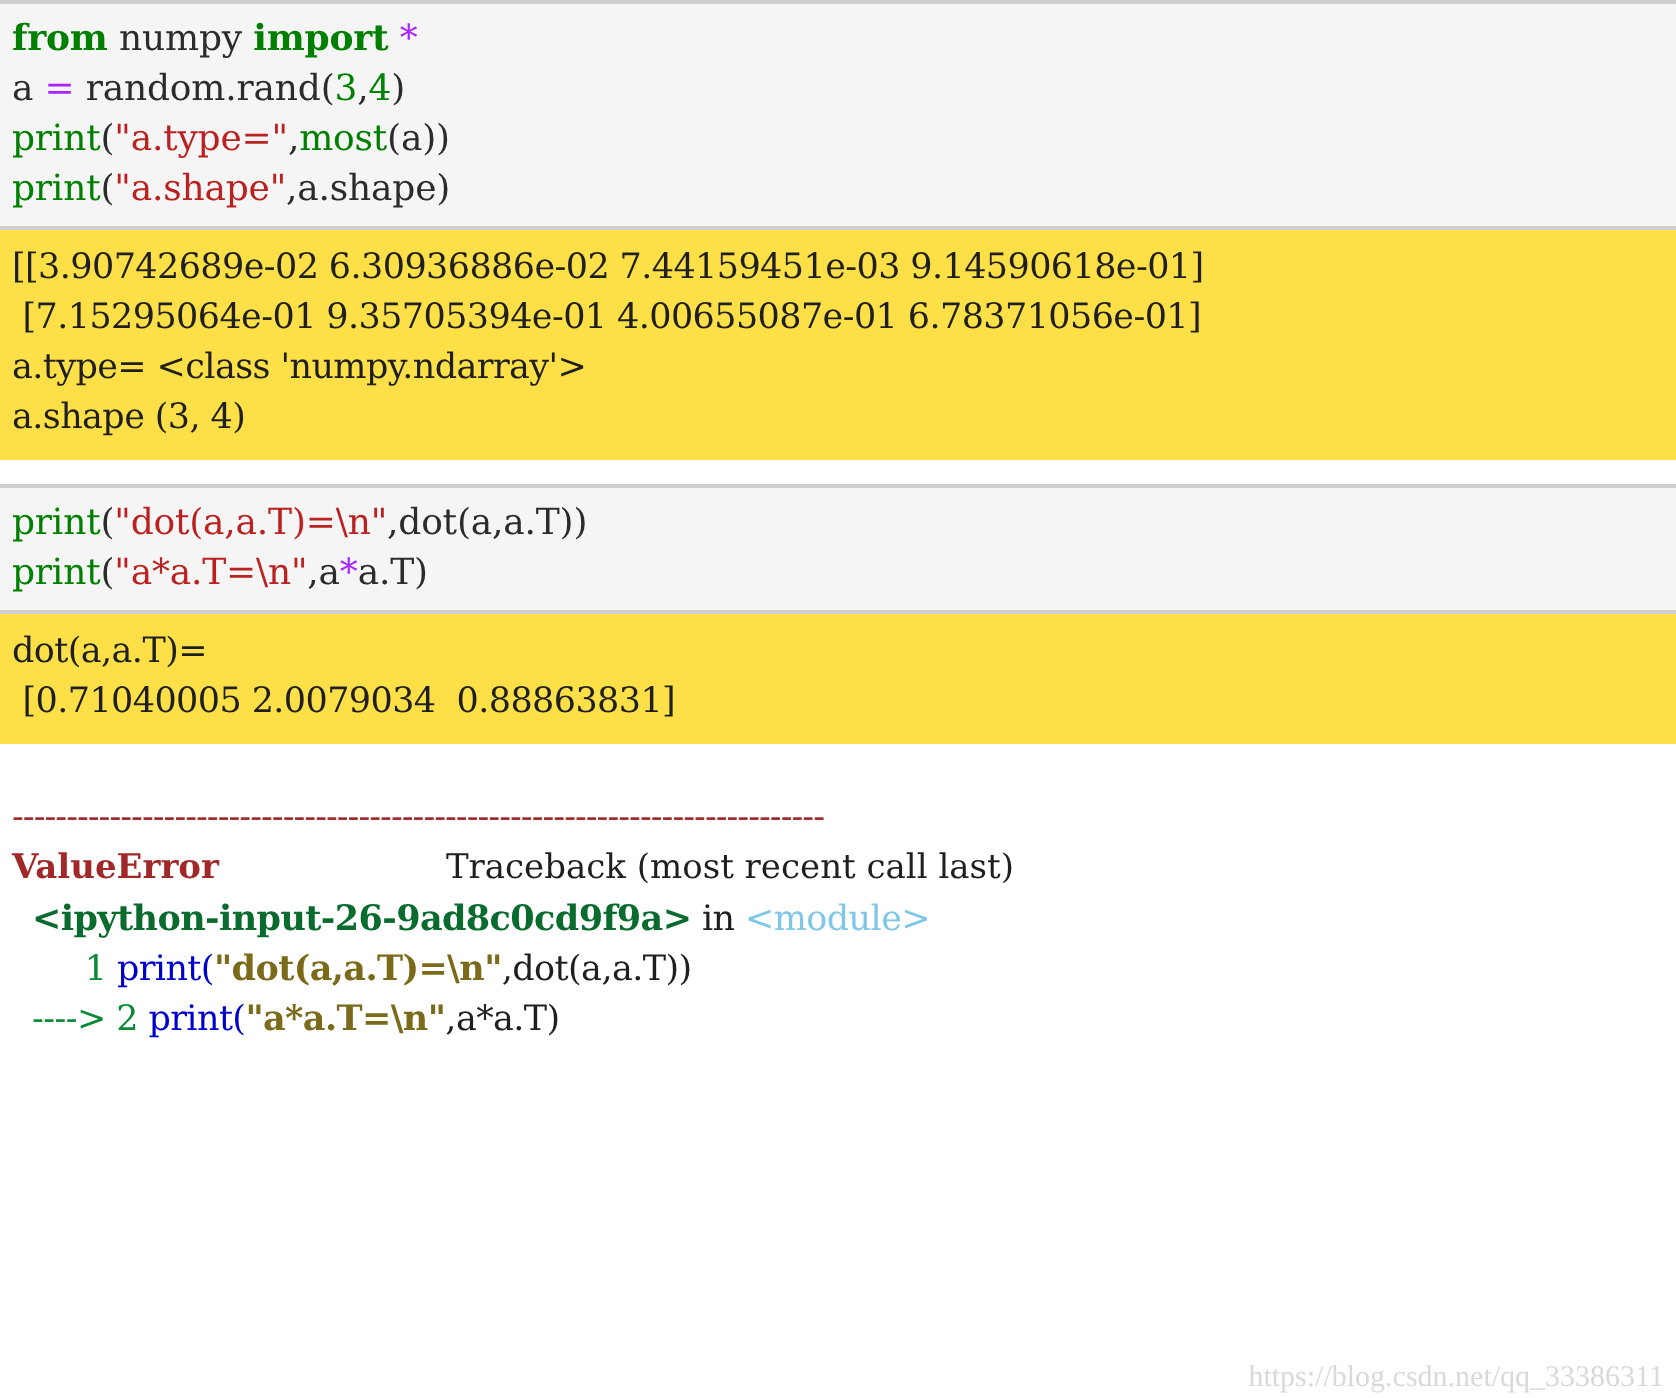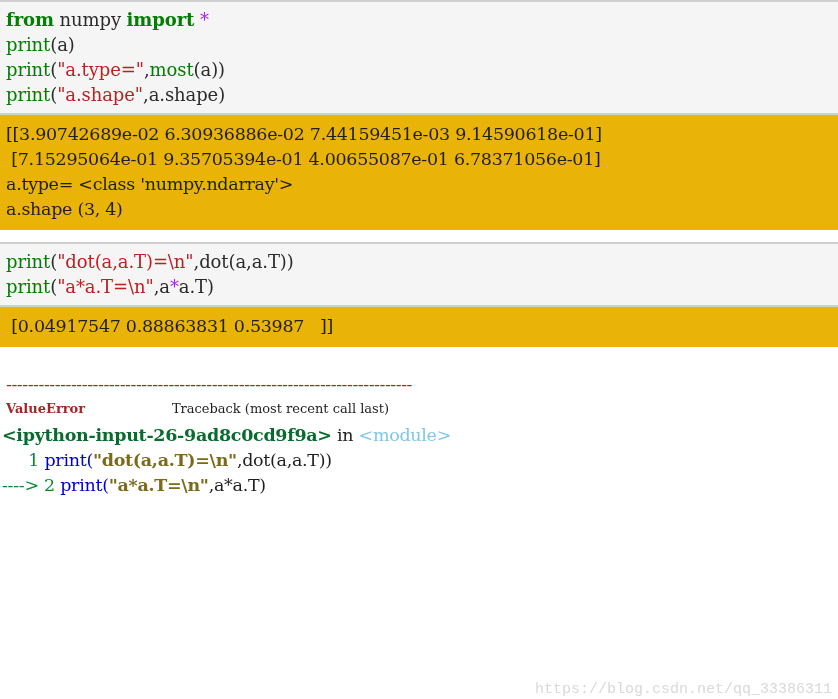--- a/index.html
+++ b/index.html
@@ -32,21 +32,21 @@
     font-size: 18px;
     line-height: 25px;
     white-space: pre;
     padding-left: 6px;
     color: #2b2b2b;
     letter-spacing: -0.1px;
   }
 
   
   .output-area {
-    background: #eab308;
+    background: #fde047;
     padding: 7px 0 8px 0;
   }
   .out-line {
     font-family: "DejaVu Serif", "Liberation Serif", serif;
     font-size: 17.5px;
     line-height: 25px;
     white-space: pre;
     padding-left: 6px;
     color: #1f1f1f;
     letter-spacing: -0.3px;
@@ -55,39 +55,39 @@
   
   .traceback {
     background: #ffffff;
     padding: 4px 0 0 0;
   }
   .tb-line {
     font-family: "DejaVu Serif", "Liberation Serif", serif;
     font-size: 17.5px;
     line-height: 25px;
     white-space: pre;
-    padding-left: 2px;
+    padding-left: 16px;
     color: #1f1f1f;
     letter-spacing: -0.3px;
   }
   .tb-rule {
     color: #9e2b2b;
     font-size: 17.5px;
     line-height: 22px;
     letter-spacing: -0.5px;
     white-space: pre;
     padding-left: 6px;
     overflow: hidden;
     font-family: "DejaVu Serif", "Liberation Serif", serif;
   }
   .tb-head {
     padding-left: 6px;
     line-height: 28px;
     white-space: pre;
-    font-size: 13px;
+    font-size: 17px;
     font-family: "DejaVu Serif", "Liberation Serif", serif;
   }
   .spacer-sm { height: 12px; }
   .spacer-md { height: 22px; }
 
   
   .k   { color: #007f00; font-weight: bold; }   
   .op  { color: #aa22ff; }                       
   .nm  { color: #2b2b2b; }                       
   .bi  { color: #008000; }                       
@@ -103,56 +103,57 @@
   .tb-code-kw  { color: #0000cc; }
   .tb-code-str { color: #7a6a1a; font-weight: bold; }
   .tb-code-pl  { color: #1f1f1f; }
   .tb-code-op  { color: #0000cc; }
 
   
   .watermark {
     position: absolute;
     right: 6px;
     bottom: 1px;
-    font-family: Liberation Mono, monospace;
+    font-family: Liberation Serif, serif;
     font-size: 15px;
     color: #d9d9d9;
     letter-spacing: 0px;
     white-space: pre;
     user-select: none;
   }
 </style>
 </head>
 <body>
 
 <div class="notebook">
 
   <div class="code-cell">
     <div class="code-line"><span class="k">from</span><span class="pn"> </span><span class="nm">numpy</span><span class="pn"> </span><span class="k">import</span><span class="pn"> </span><span class="op">*</span></div>
-    <div class="code-line"><span class="bi">print</span><span class="pn">(</span><span class="nm">a</span><span class="pn">)</span></div>
+    <div class="code-line"><span class="nm">a </span><span class="op">=</span><span class="nm"> random.rand</span><span class="pn">(</span><span class="no">3</span><span class="pn">,</span><span class="no">4</span><span class="pn">)</span></div>
     <div class="code-line"><span class="bi">print</span><span class="pn">(</span><span class="st">"a.type="</span><span class="pn">,</span><span class="bi">most</span><span class="pn">(</span><span class="nm">a</span><span class="pn">))</span></div>
     <div class="code-line"><span class="bi">print</span><span class="pn">(</span><span class="st">"a.shape"</span><span class="pn">,</span><span class="nm">a.shape</span><span class="pn">)</span></div>
   </div>
 
   <div class="output-area">
     <div class="out-line">[[3.90742689e-02 6.30936886e-02 7.44159451e-03 9.14590618e-01]</div>
     <div class="out-line"> [7.15295064e-01 9.35705394e-01 4.00655087e-01 6.78371056e-01]</div>
     <div class="out-line">a.type= &lt;class 'numpy.ndarray'&gt;</div>
     <div class="out-line">a.shape (3, 4)</div>
   </div>
 
   <div class="spacer-sm"></div>
 
   <div class="code-cell">
     <div class="code-line"><span class="bi">print</span><span class="pn">(</span><span class="st">"dot(a,a.T)=\n"</span><span class="pn">,</span><span class="nm">dot</span><span class="pn">(</span><span class="nm">a,a.T</span><span class="pn">))</span></div>
     <div class="code-line"><span class="bi">print</span><span class="pn">(</span><span class="st">"a*a.T=\n"</span><span class="pn">,</span><span class="nm">a</span><span class="op">*</span><span class="nm">a.T</span><span class="pn">)</span></div>
   </div>
 
   <div class="output-area">
-    <div class="out-line"> [0.04917547 0.88863831 0.53987   ]]</div>
+    <div class="out-line">dot(a,a.T)=</div>
+    <div class="out-line"> [0.71040005 2.0079034  0.88863831]</div>
   </div>
 
   <div class="spacer-md"></div>
 
   <div class="traceback">
     <div class="tb-rule">---------------------------------------------------------------------------</div>
 
     <div class="tb-head"><span class="tb-errname">ValueError</span><span class="tb-label">                     </span><span class="tb-label">Traceback (most recent call last)</span></div>
 
     <div class="tb-line"><span class="tb-file">&lt;ipython-input-26-9ad8c0cd9f9a&gt;</span><span class="tb-label"> in </span><span class="tb-module">&lt;module&gt;</span></div>

